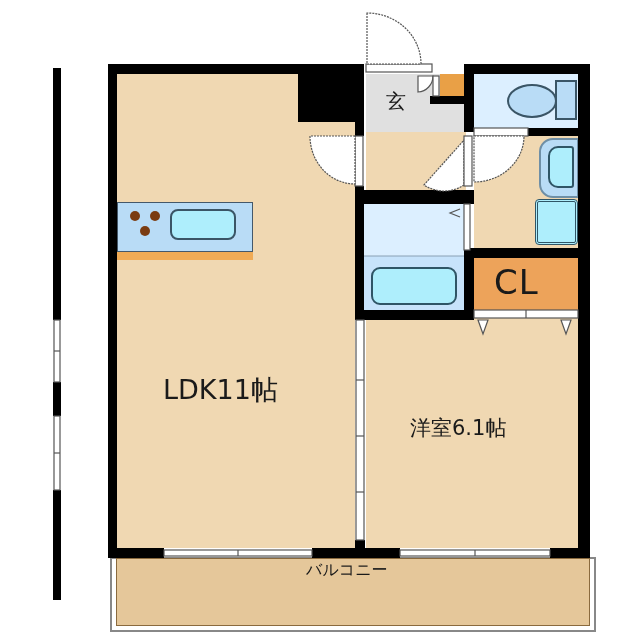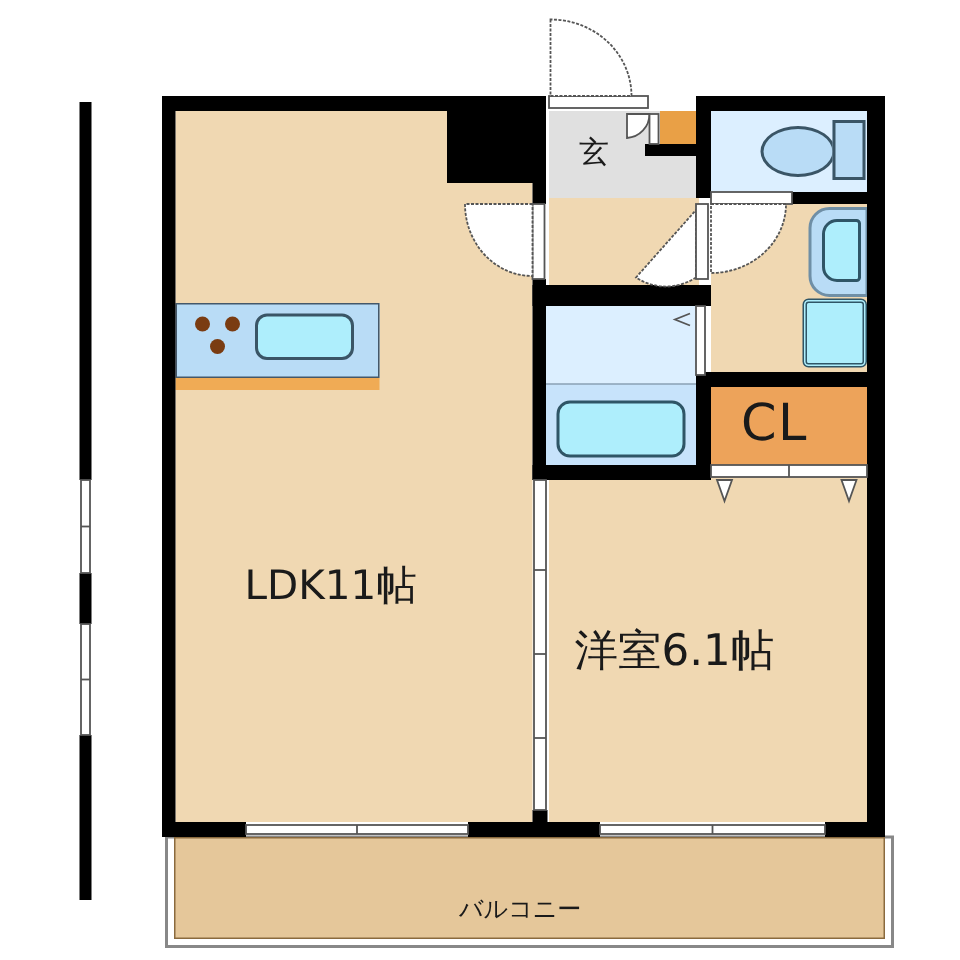--- a/index.html
+++ b/index.html
@@ -28,21 +28,21 @@
 <div class="abs" style="left:364px;top:256px;width:100px;height:56px;background:#c7e3fb;"></div>
 <div class="abs" style="left:371px;top:267px;width:86px;height:38px;background:#aeeefc;border:2px solid #2f5566;border-radius:9px;box-sizing:border-box;"></div>
 
 <div class="abs" style="left:474px;top:258px;width:104px;height:52px;background:#eda35a;"></div>
 <div class="label" style="left:494px;top:262px;font-size:34px;letter-spacing:1px;">CL</div>
 
 <div class="abs" style="left:440px;top:74px;width:24px;height:22px;background:#e9a046;"></div>
 
 <div class="abs" style="left:110px;top:557px;width:486px;height:75px;background:#fff;border:2px solid #888;box-sizing:border-box;"></div>
 <div class="abs" style="left:116px;top:558px;width:474px;height:68px;background:#e5c79a;border:1px solid #8a6a3e;box-sizing:border-box;"></div>
-<div class="label" style="left:306px;top:580px;font-size:16px;margin-top:16px;">バルコニー</div>
+<div class="label" style="left:306px;top:544px;font-size:16px;margin-top:16px;">バルコニー</div>
 
 <div class="abs" style="left:117px;top:202px;width:136px;height:50px;background:#b9dcf6;border:1px solid #44586a;box-sizing:border-box;"></div>
 <div class="abs" style="left:117px;top:252px;width:136px;height:8px;background:#f0ab55;"></div>
 <div class="abs" style="left:130px;top:211px;width:10px;height:10px;border-radius:50%;background:#7a3c12;"></div>
 <div class="abs" style="left:150px;top:211px;width:10px;height:10px;border-radius:50%;background:#7a3c12;"></div>
 <div class="abs" style="left:140px;top:226px;width:10px;height:10px;border-radius:50%;background:#7a3c12;"></div>
 <div class="abs" style="left:170px;top:209px;width:66px;height:31px;background:#aeeefc;border:2px solid #3a5566;border-radius:8px;box-sizing:border-box;"></div>
 
 <div class="abs" style="left:507px;top:84px;width:50px;height:34px;background:#b9dcf6;border:2px solid #3a5566;border-radius:50%;box-sizing:border-box;"></div>
 <div class="abs" style="left:555px;top:80px;width:22px;height:40px;background:#b9dcf6;border:2px solid #3a5566;box-sizing:border-box;"></div>
@@ -115,13 +115,13 @@
     <rect x="54" y="320" width="6" height="62"></rect>
     <line x1="54" y1="351" x2="60" y2="351"></line>
     <rect x="54" y="416" width="6" height="74"></rect>
     <line x1="54" y1="453" x2="60" y2="453"></line>
   </g>
 
   <line x1="364" y1="256" x2="464" y2="256" stroke="#8aa0b4" stroke-width="1"></line>
 </svg>
 
 <div class="label" style="left:163px;top:372px;font-size:27px;">LDK11帖</div>
-<div class="label" style="left:383px;top:414px;font-size:29px;">洋室6.1帖</div>
+<div class="label" style="left:410px;top:414px;font-size:21px;">洋室6.1帖</div>
 
 </body></html>

